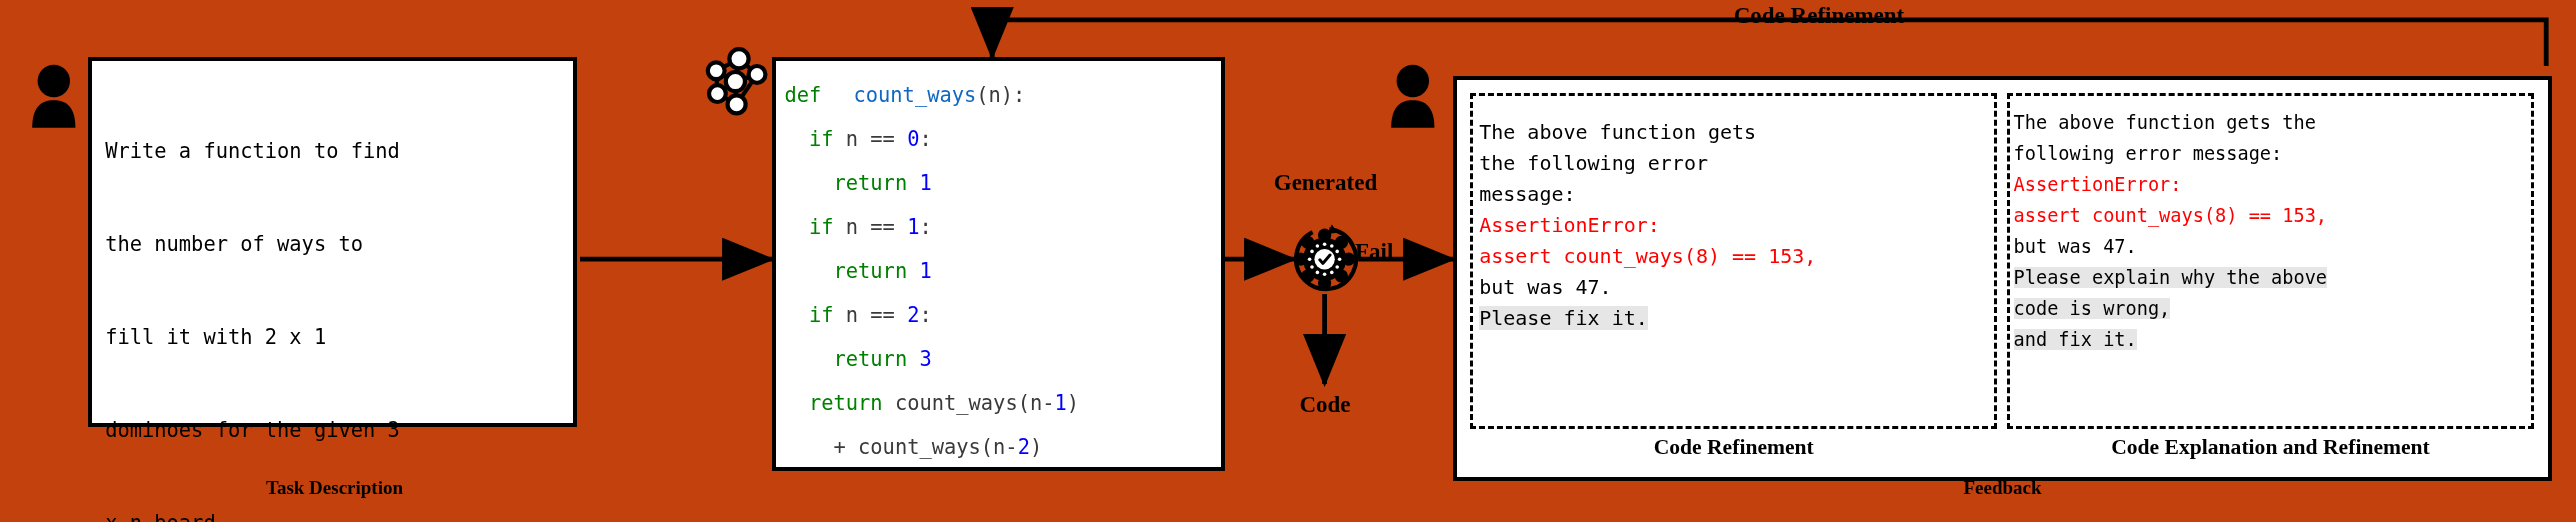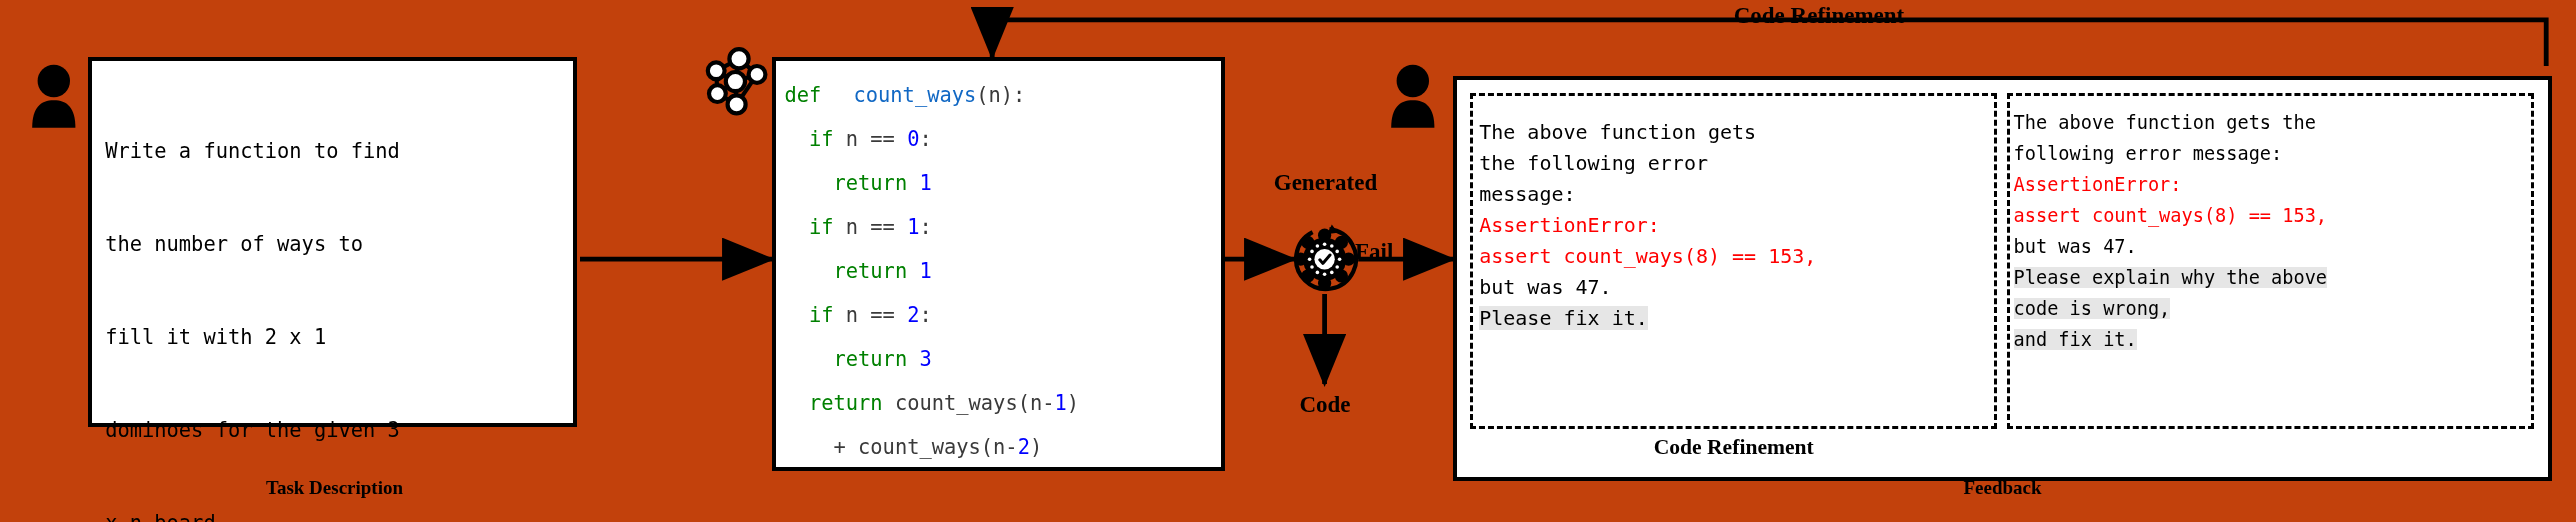--- a/index.html
+++ b/index.html
@@ -216,18 +216,19 @@
   <div class="panel-box" style="left:1453px; top:76px; width:1099px; height:405px;">
 
     <div class="dashed-box" style="left:13.2px; top:13.2px; width:527px; height:336px;">
       <div class="mono" id="fb0" style="padding:20.4px 0 0 6px; font-size:20px; line-height:31px;"><div class="code-line"><span>The above function gets</span></div><div class="code-line"><span>the following error</span></div><div class="code-line"><span>message:</span></div><div class="code-line"><span class="err">AssertionError:</span></div><div class="code-line"><span class="err">assert count_ways(8) == 153,</span></div><div class="code-line"><span>but was 47.</span></div><div class="code-line"><span class="hl">Please fix it.</span></div></div>
     </div>
     <div class="caption" style="left:13.2px; top:355px; width:527px; font-size:21.6px;">Code Refinement</div>
 
     <div class="dashed-box" style="left:550px; top:13.2px; width:527px; height:336px;">
       <div class="mono" id="fb1" style="padding:10.8px 0 0 3.6px; font-size:18.6px; line-height:31px;"><div class="code-line"><span>The above function gets the</span></div><div class="code-line"><span>following error message:</span></div><div class="code-line"><span class="err">AssertionError:</span></div><div class="code-line"><span class="err">assert count_ways(8) == 153,</span></div><div class="code-line"><span>but was 47.</span></div><div class="code-line"><span class="hl">Please explain why the above</span></div><div class="code-line"><span class="hl">code is wrong,</span></div><div class="code-line"><span class="hl">and fix it.</span></div></div>
     </div>
+    <div class="caption" style="left:544px; top:355px; width:539px; font-size:21.6px;">Code Explanation and Refinement</div>
   </div>
 
   <div class="caption" style="left:1453px; top:477px; width:1099px;">Feedback</div>
 
 </div>
 
 
 </body></html>

